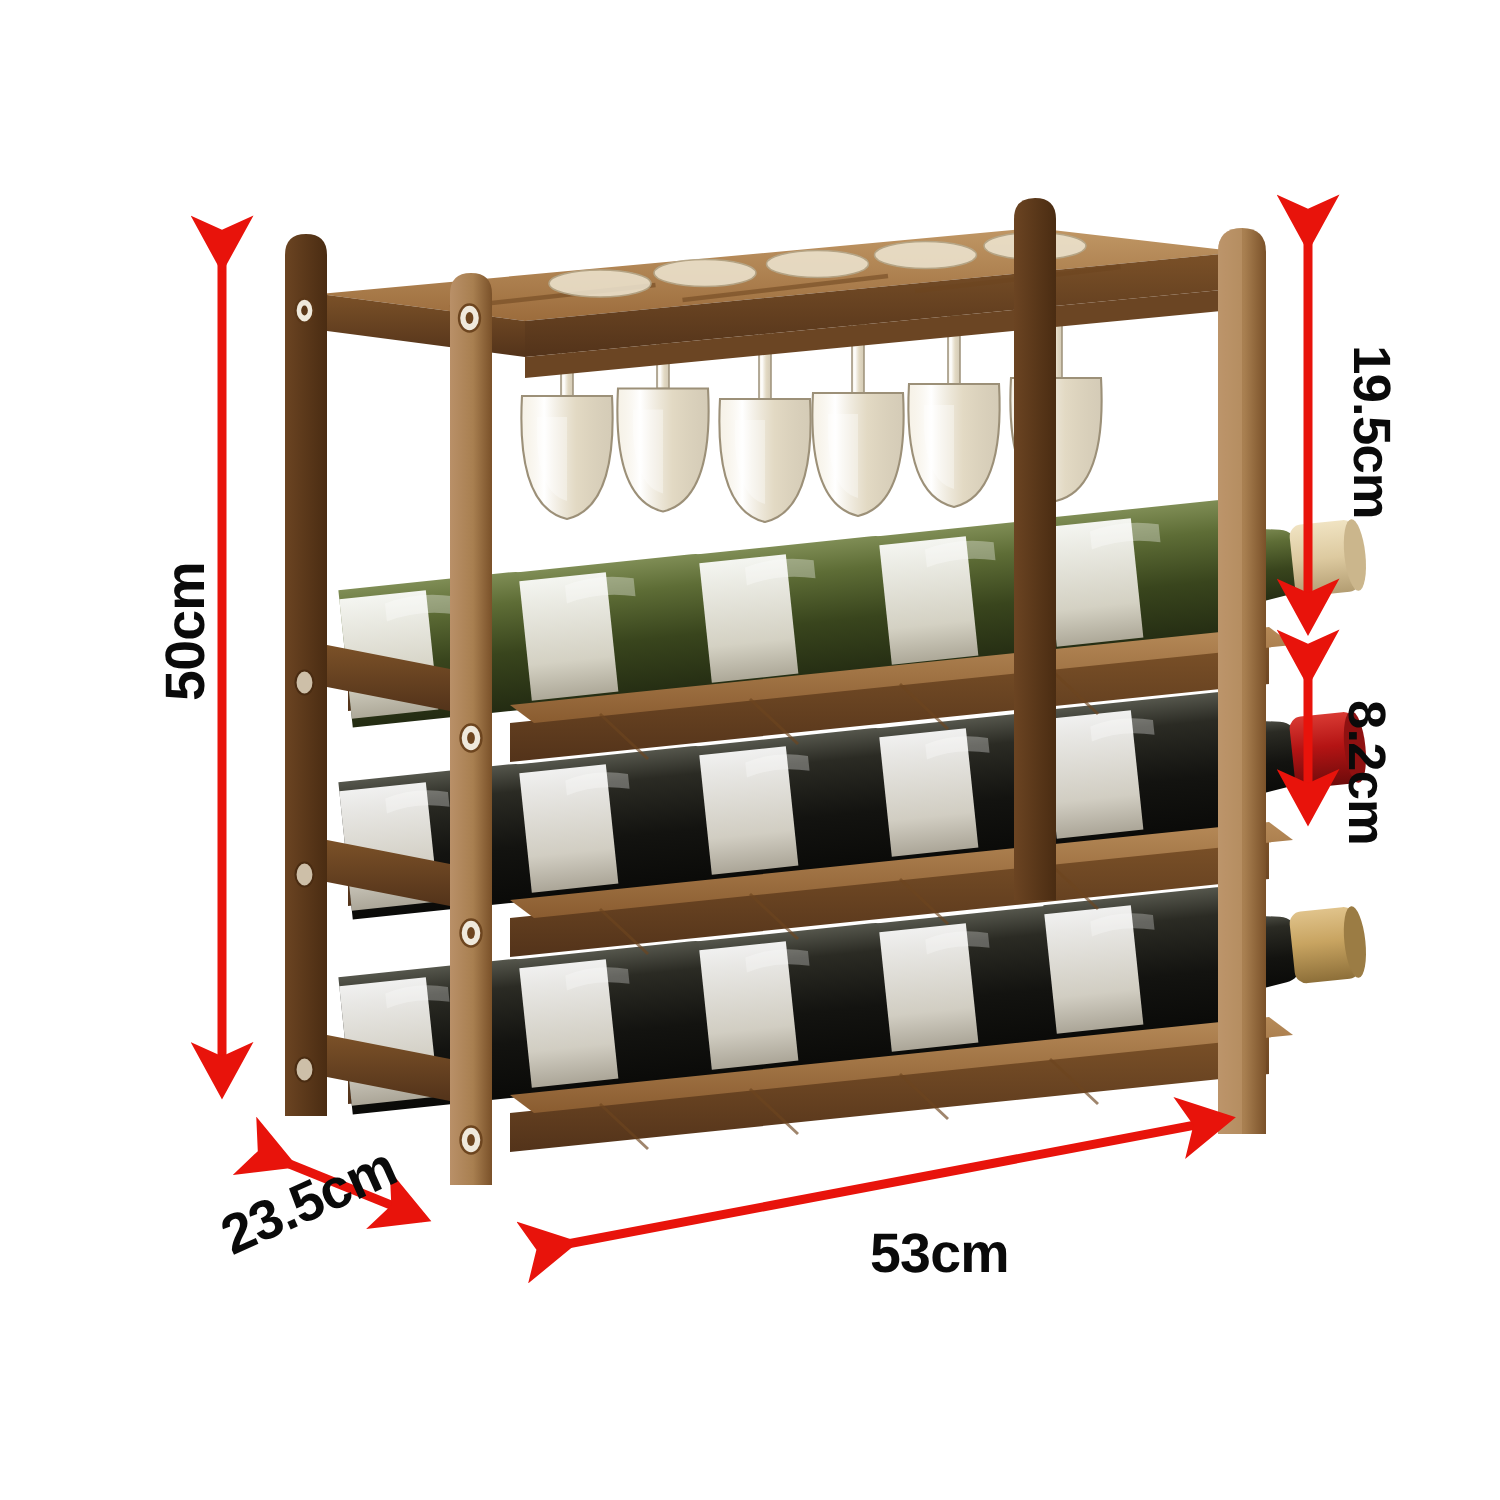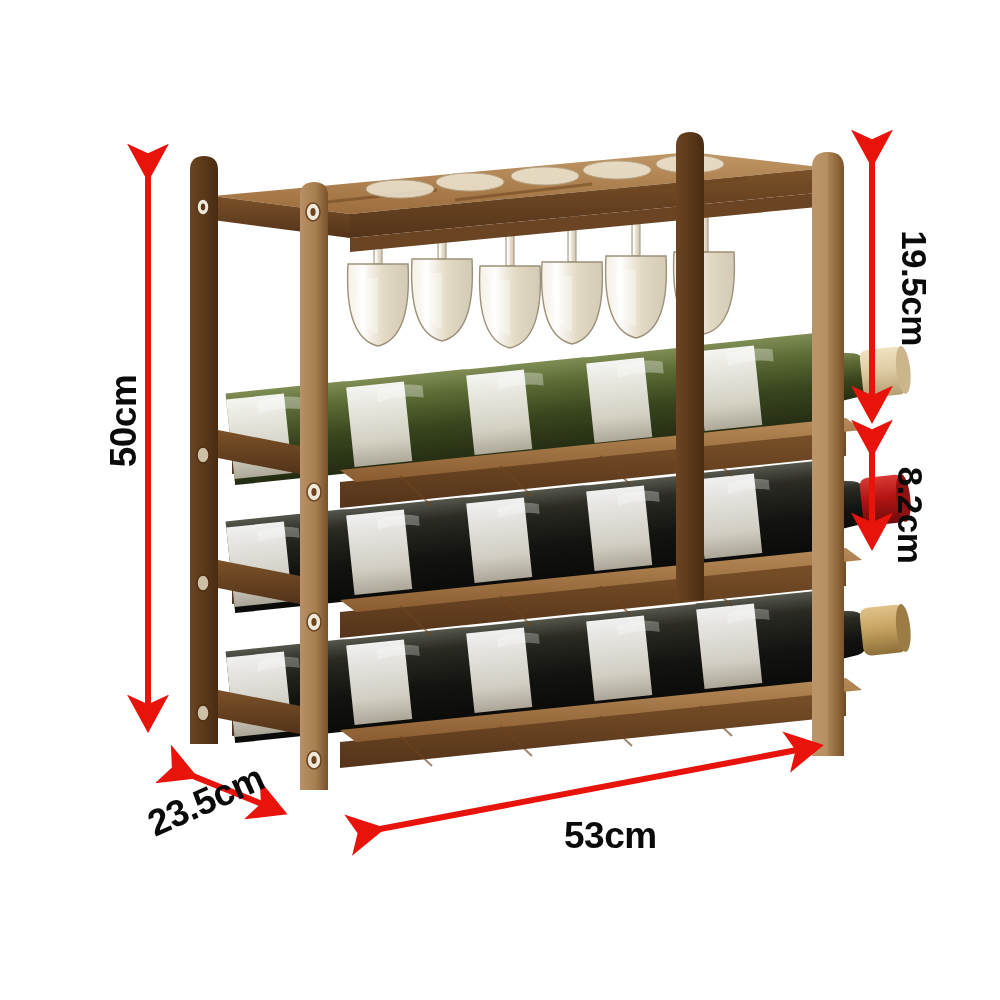--- a/index.html
+++ b/index.html
@@ -10,21 +10,21 @@
             font-family:"Liberation Sans","DejaVu Sans",sans-serif;
             white-space:nowrap;letter-spacing:-0.5px;}
   #lbl-height{left:78px;top:400px;font-size:37px;
               transform:rotate(-90deg);transform-origin:center center;}
   #lbl-195{left:856px;top:268px;font-size:35px;
            transform:rotate(90deg);transform-origin:center center;}
   #lbl-82{left:862px;top:495px;font-size:35px;
           transform:rotate(90deg);transform-origin:center center;}
   #lbl-depth{left:150px;top:805px;font-size:37px;
              transform:rotate(-24deg);transform-origin:left center;}
-  #lbl-width{left:564px;top:815px;font-size:37px;}
+  #lbl-width{left:580px;top:815px;font-size:37px;}
   svg.layer{position:absolute;left:0;top:0;width:1000px;height:1000px;}
 </style>
 </head>
 <body>
 
 <div id="stage">
 
   <svg class="layer" viewBox="0 0 1000 1000">
     <defs>
       <linearGradient id="gTop" x1="0" y1="0" x2="0" y2="1">

